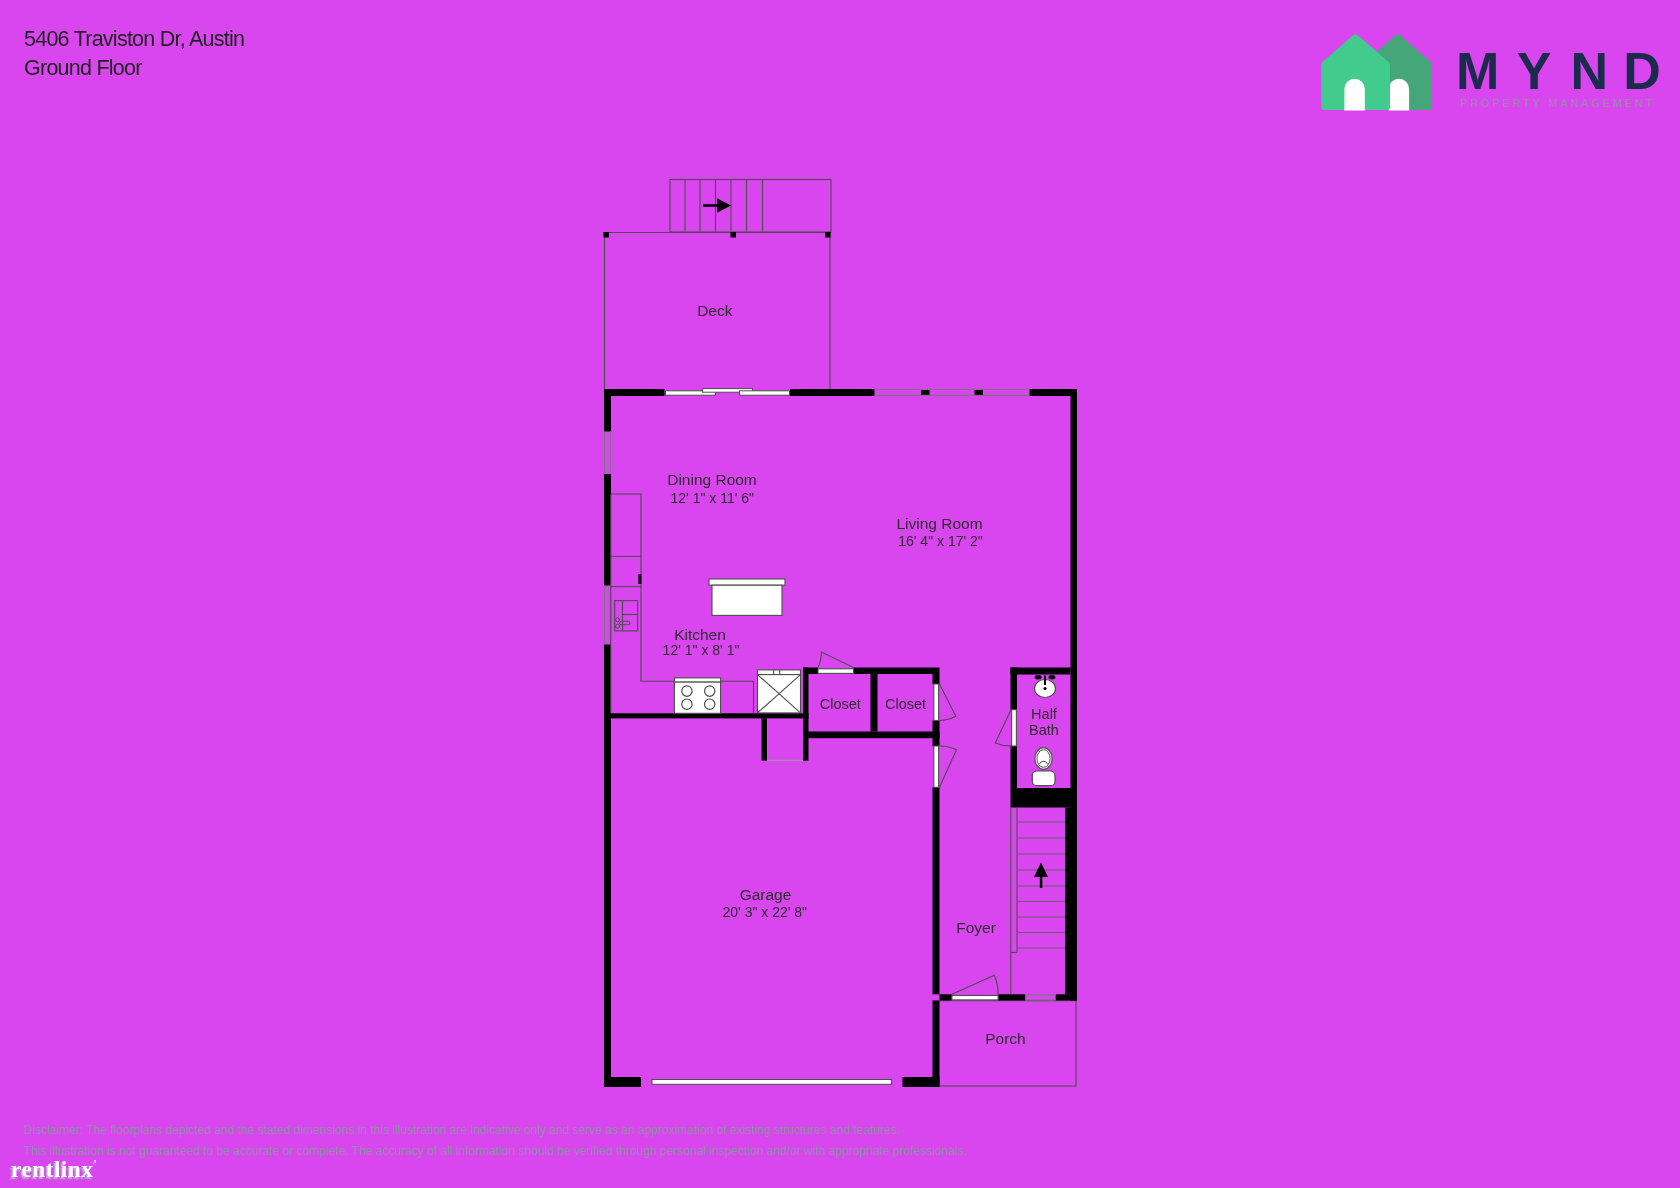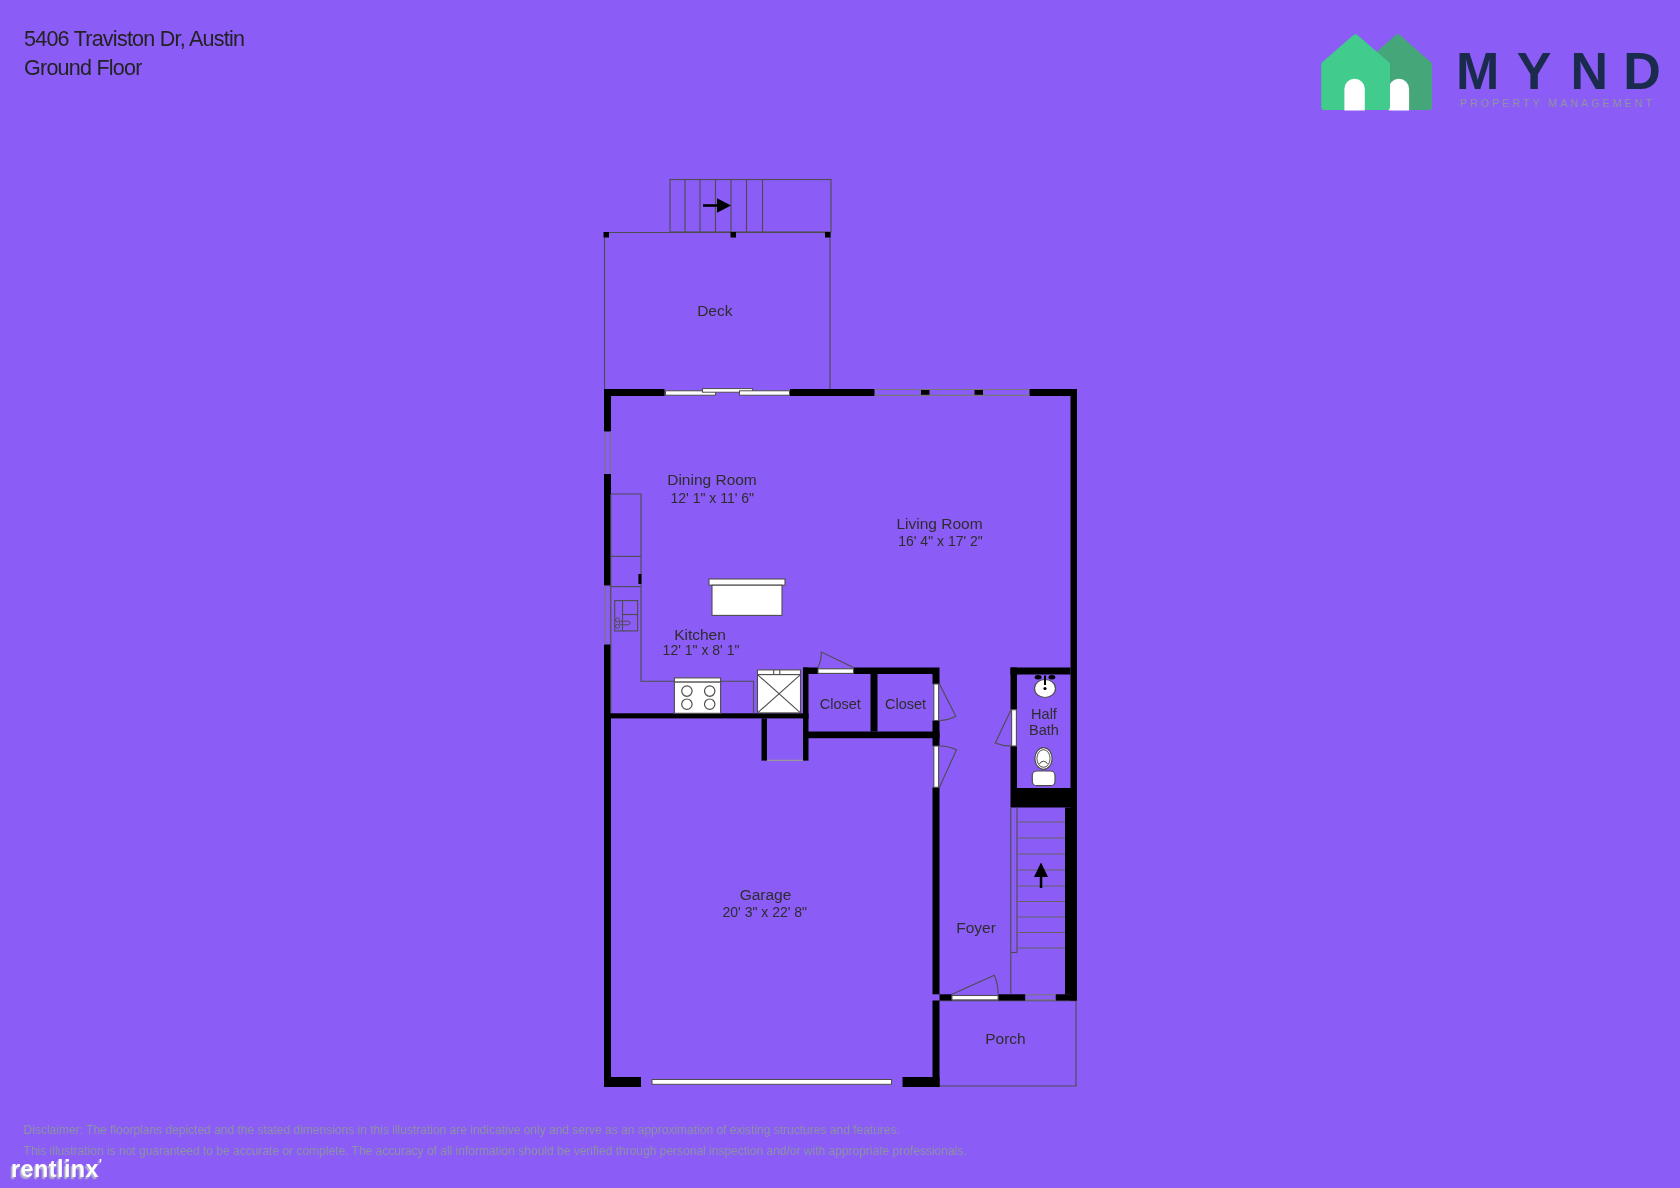--- a/index.html
+++ b/index.html
@@ -1,21 +1,21 @@
 <!DOCTYPE html>
 <html><head>
 <meta charset="utf-8">
 <style>
   html,body{margin:0;padding:0;background:#ffffff;}
-  #page{position:relative;width:1680px;height:1188px;background:#8b5cf6;overflow:hidden;
+  #page{position:relative;width:1680px;height:1188px;background:#d946ef;overflow:hidden;
         font-family:"Liberation Sans", sans-serif;}
   svg{position:absolute;left:0;top:0;}
   .wm{position:absolute;left:11px;top:1156px;font-size:23.5px;font-weight:bold;
       color:#fdfdfe;letter-spacing:0.4px;
-      text-shadow:-1.5px 1.5px 1.5px #b6bcc6;}
+      text-shadow:-1.5px 1.5px 1.5px #b6bcc6;font-family:Liberation Serif, serif;}
   .wm sup{font-size:12px;}
 </style>
 </head>
 <body>
 <div id="page">
 <svg width="1680" height="1188" viewBox="0 0 1680 1188">
 
   <text x="24" y="45.5" font-size="21.5" letter-spacing="-0.75" fill="#222222">5406 Traviston Dr, Austin</text>
   <text x="24" y="75.3" font-size="21.5" letter-spacing="-0.75" fill="#222222">Ground Floor</text>
 

